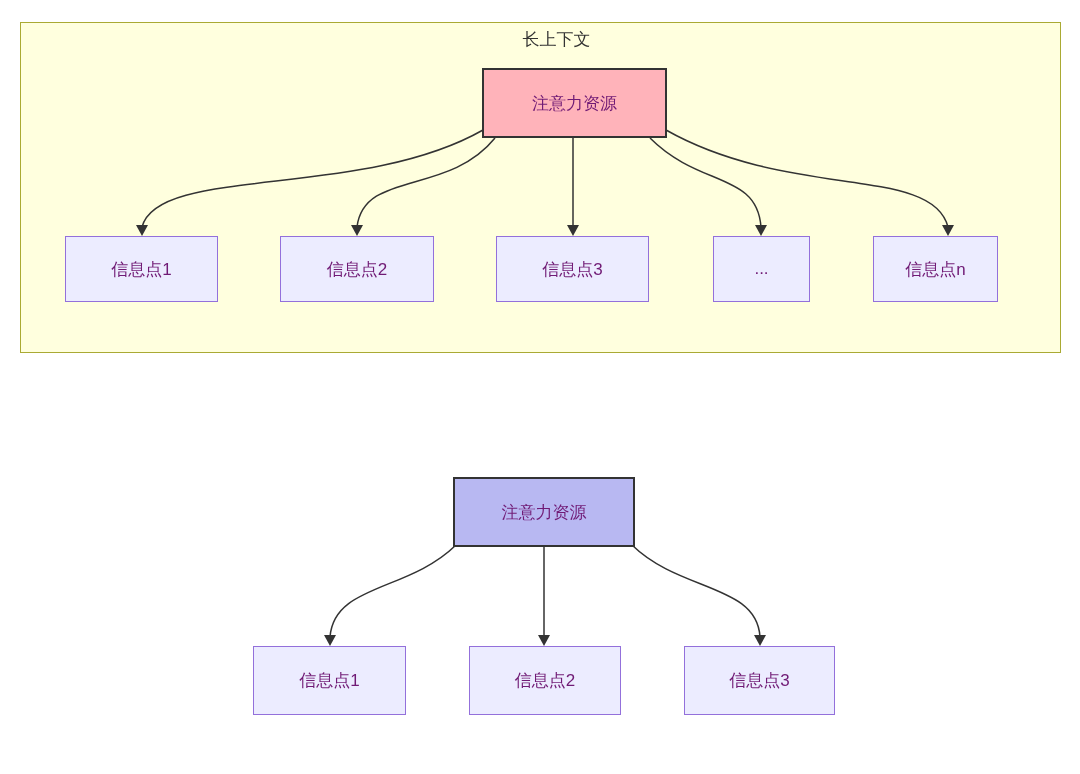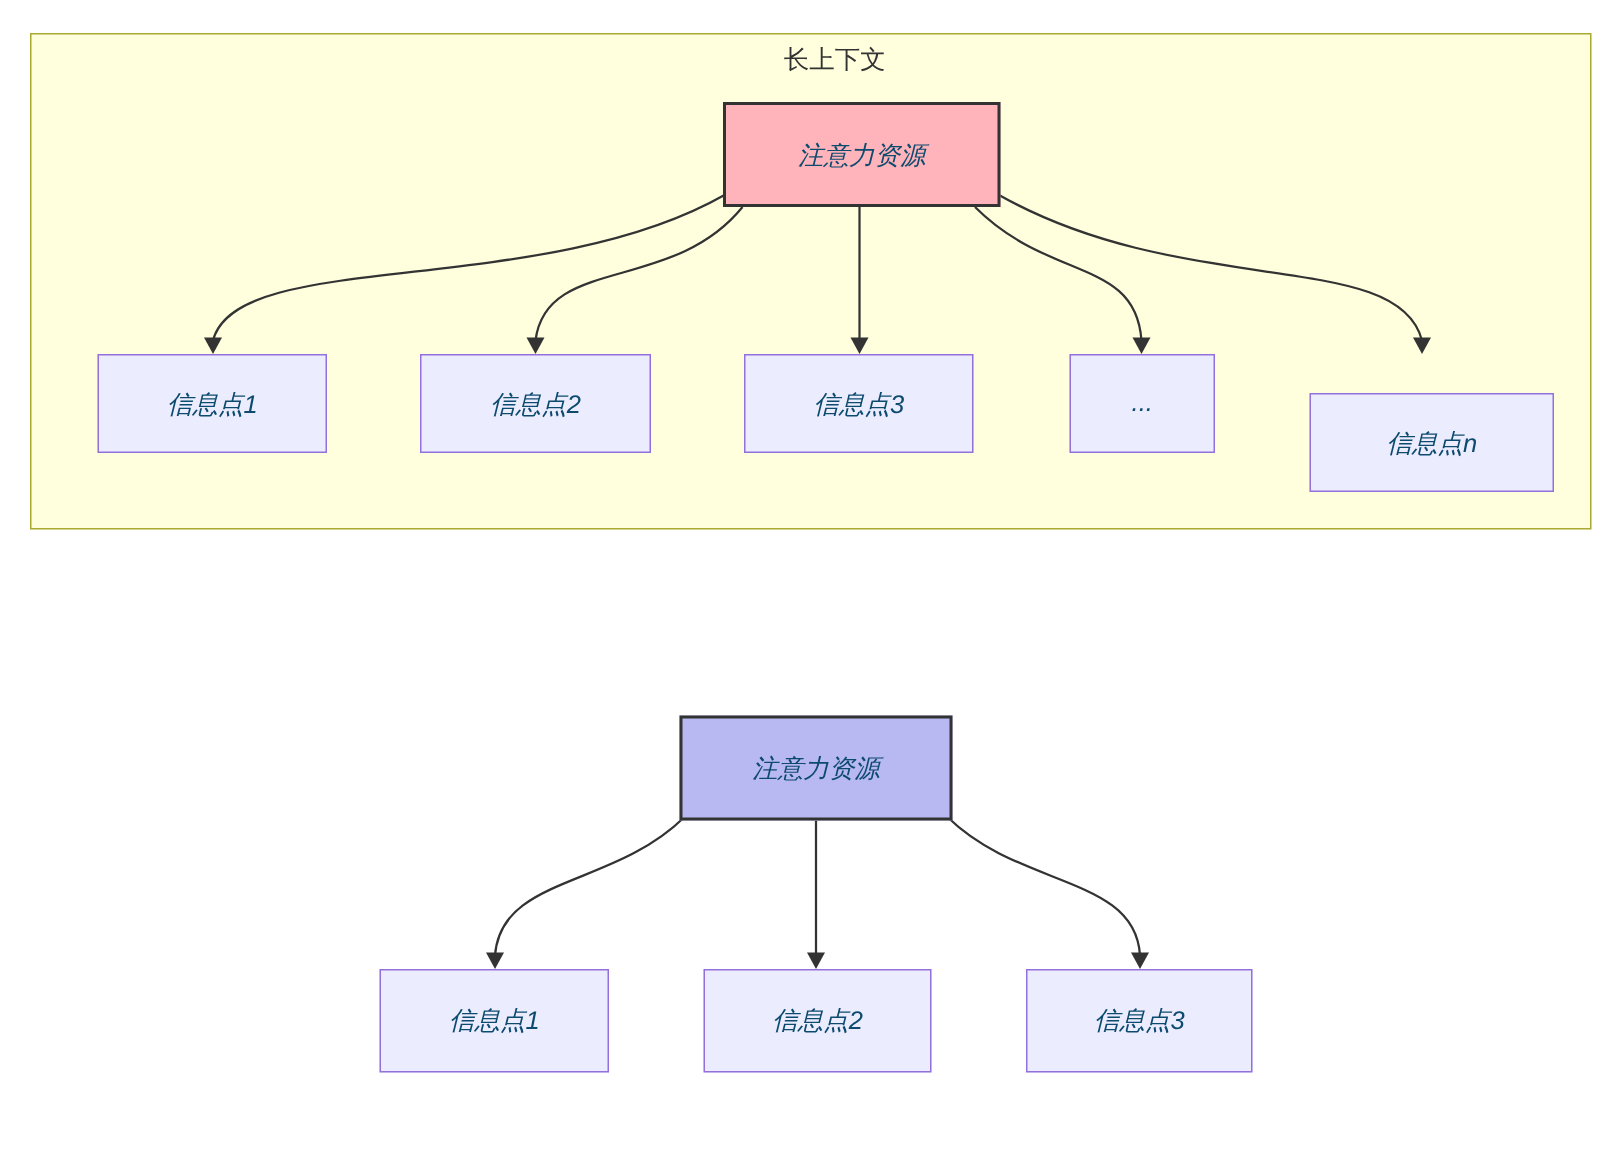--- a/index.html
+++ b/index.html
@@ -26,43 +26,42 @@
     font-size: 17px;
     color: #333333;
     padding-left: 32px;
   }
   .node {
     position: absolute;
     display: flex;
     align-items: center;
     justify-content: center;
     font-size: 17px;
-    color: #0c4a6e;
+    color: #701a75;
     background: #ececff;
     border: 1px solid #9370db;
     box-sizing: border-box;
     text-align: center;
-    font-style: italic;
   }
   .root {
     border: 2px solid #333333;
     font-size: 17px;
   }
   .root-long { background: #ffb3ba; }
   .root-short { background: #b8b8f2; }
 
   
   #panel-long  { left: 20px;  top: 22px;  width: 1041px; height: 331px; }
   #root-long   { left: 482px; top: 68px;  width: 185px;  height: 70px; }
   .lc-child    { top: 236px; height: 66px; }
   #lc-n1 { left: 65px;  width: 153px; }
   #lc-n2 { left: 280px; width: 154px; }
   #lc-n3 { left: 496px; width: 153px; }
   #lc-n4 { left: 713px; width: 97px;  }
-  #lc-n5 { left: 873px; width: 163px; margin-top: 26px; }
+  #lc-n5 { left: 873px; width: 125px; }
 
   
   #panel-short { left: 207px; top: 429px; width: 677px; height: 341px; }
   #root-short  { left: 453px; top: 477px; width: 182px; height: 70px; }
   .sc-child    { top: 646px; height: 69px; }
   #sc-n1 { left: 253px; width: 153px; }
   #sc-n2 { left: 469px; width: 152px; }
   #sc-n3 { left: 684px; width: 151px; }
 
   svg.edges {

